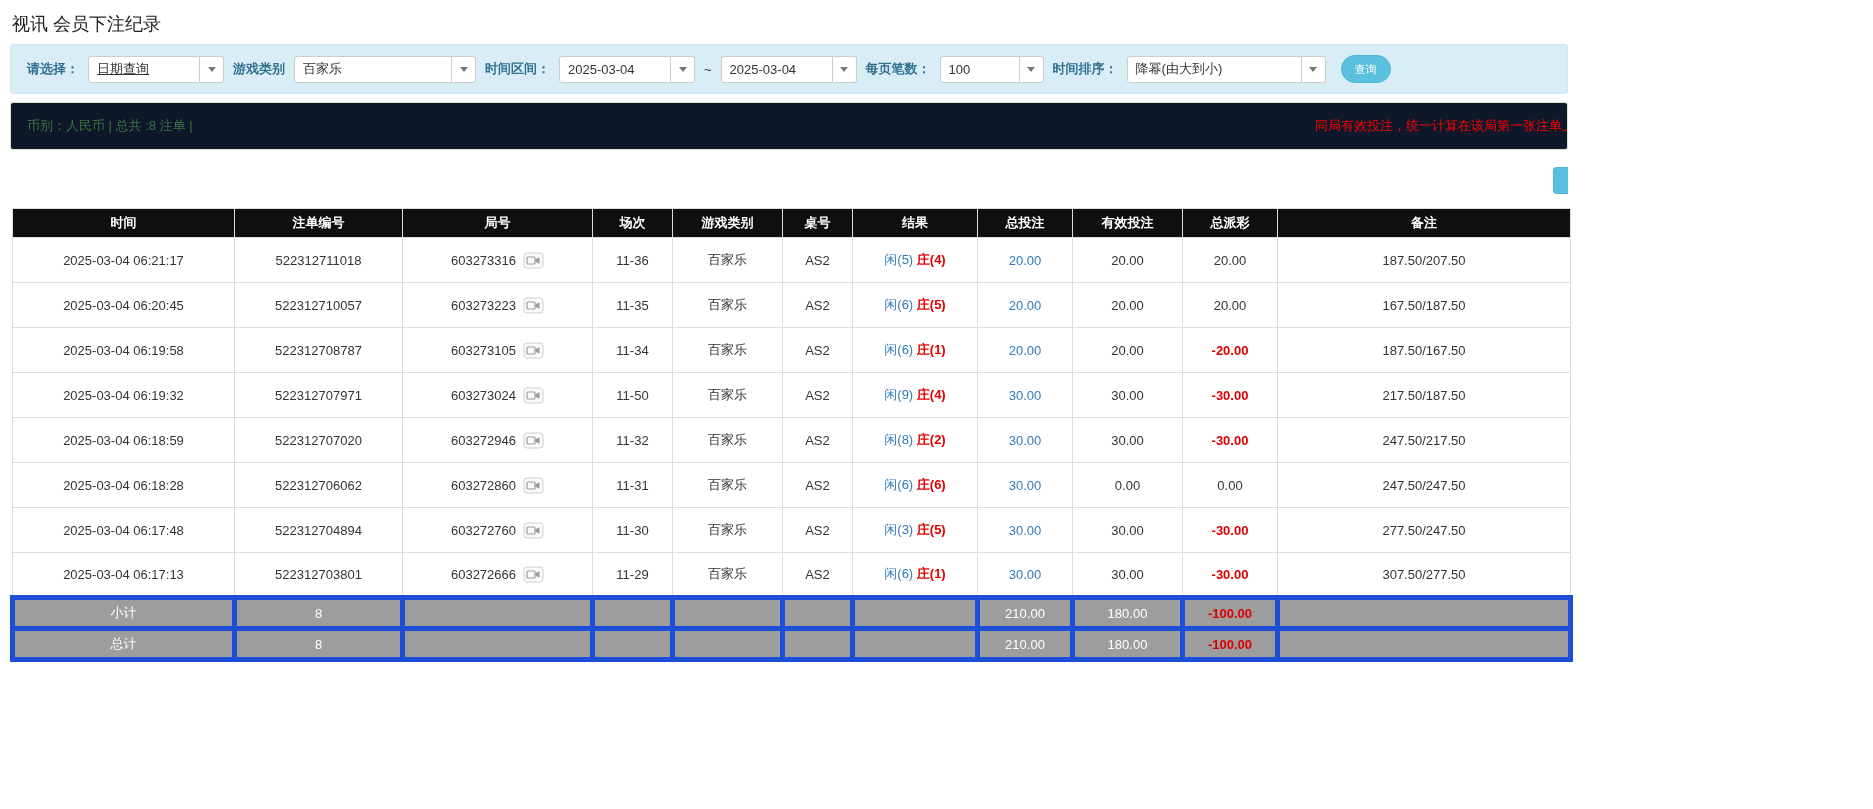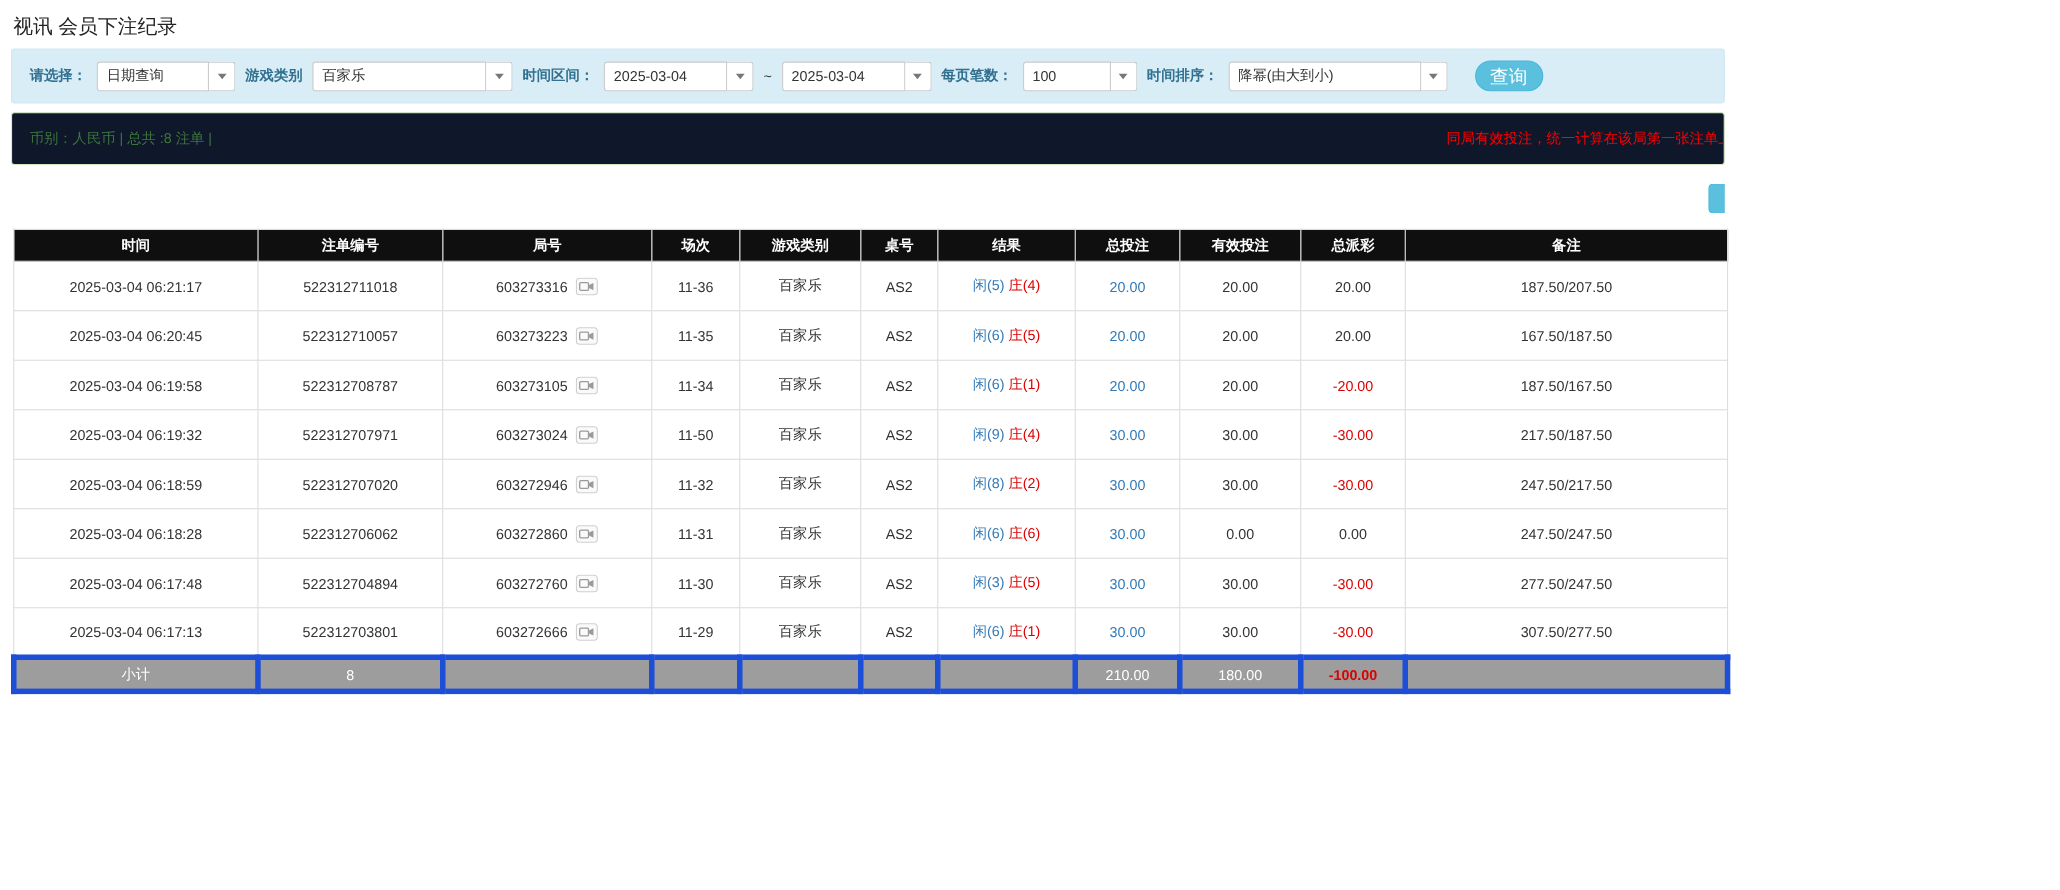--- a/index.html
+++ b/index.html
@@ -21,25 +21,25 @@
   .combo { display:flex; height:27px; }
   .combo input {
     height:27px; border:1px solid #ccc; border-radius:3px 0 0 3px;
     padding:0 8px; font-size:13px; color:#333; background:#fff; outline:none;
   }
   .combo-btn {
     width:24px; height:27px; border:1px solid #ccc; border-left:none; background:#fff;
     border-radius:0 3px 3px 0; display:flex; align-items:center; justify-content:center; cursor:pointer;
   }
   .caret { width:0; height:0; border-left:4px solid transparent; border-right:4px solid transparent; border-top:5px solid #777; }
-  .w-select { width:102px; } .w-game { width:158px; } .w-date { width:112px; } .w-size { width:80px; } .w-sort { width:175px; }
+  .w-select { width:112px;text-decoration:underline; } .w-game { width:158px; } .w-date { width:112px; } .w-size { width:80px; } .w-sort { width:175px; }
   .tilde { font-size:13px; color:#333; }
   .search-btn {
     height:28px; padding:0 13px; background:#5bc0de; border:1px solid #46b8da;
-    color:#fff; font-size:17px; border-radius:14px; cursor:pointer; margin-left:16px;
+    color:#fff; font-size:11px; border-radius:14px; cursor:pointer; margin-left:6px;
   }
 
   
   .summary-bar {
     margin:8px 0 0 10px; width:1558px; height:48px;
     background:#0f172a; border:1px solid #d6e9c6; border-radius:3px;
     display:flex; align-items:center; padding:0 16px;
     position:relative; overflow:hidden;
   }
   .summary-left { font-size:13px; color:#3c763d; }
@@ -63,21 +63,21 @@
     height:29px; border:1px solid #ddd; text-align:center;
   }
   table.records td {
     font-size:13px; color:#333; text-align:center; height:45px;
     border:1px solid #ddd; background:#fff;
   }
   table.records tfoot td {
     background:#9d9d9d; color:#fff; height:31px; border:5px solid #1d4ed8;
   }
   .blue { color:#337ab7; }
-  .red { color:#dd0000; }
+  .red { color:#dd0000;font-weight:bold; }
   tfoot .red { font-weight:bold; }
   .round-wrap { display:inline-flex; align-items:center; gap:7px; vertical-align:middle; }
   .vicon { display:inline-flex; cursor:pointer; }
   .link-like { cursor:pointer; }
 </style>
 </head>
 <body>
 
 <div class="content">
 
@@ -357,16 +357,29 @@
           <td></td>
           <td></td>
           <td></td>
           <td></td>
           <td></td>
           <td>210.00</td>
           <td>180.00</td>
           <td><span class="red">-100.00</span></td>
           <td></td>
         </tr>
+        <tr>
+          <td>总计</td>
+          <td>8</td>
+          <td></td>
+          <td></td>
+          <td></td>
+          <td></td>
+          <td></td>
+          <td>210.00</td>
+          <td>180.00</td>
+          <td><span class="red">-100.00</span></td>
+          <td></td>
+        </tr>
       </tfoot>
   </table>
 
 </div>
 
 </body></html>

